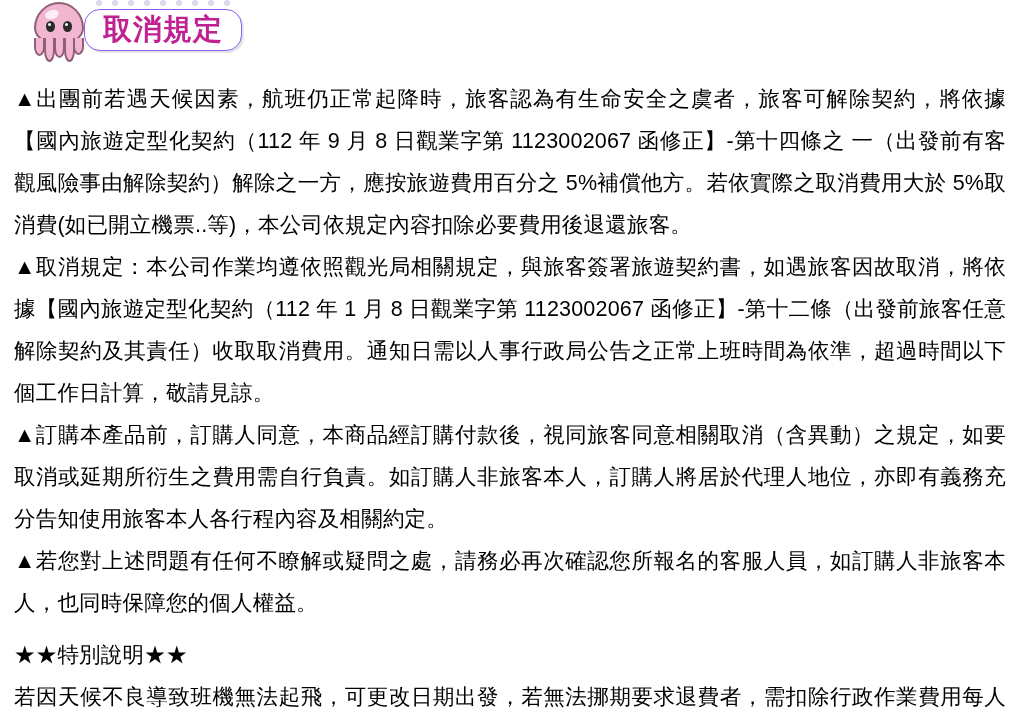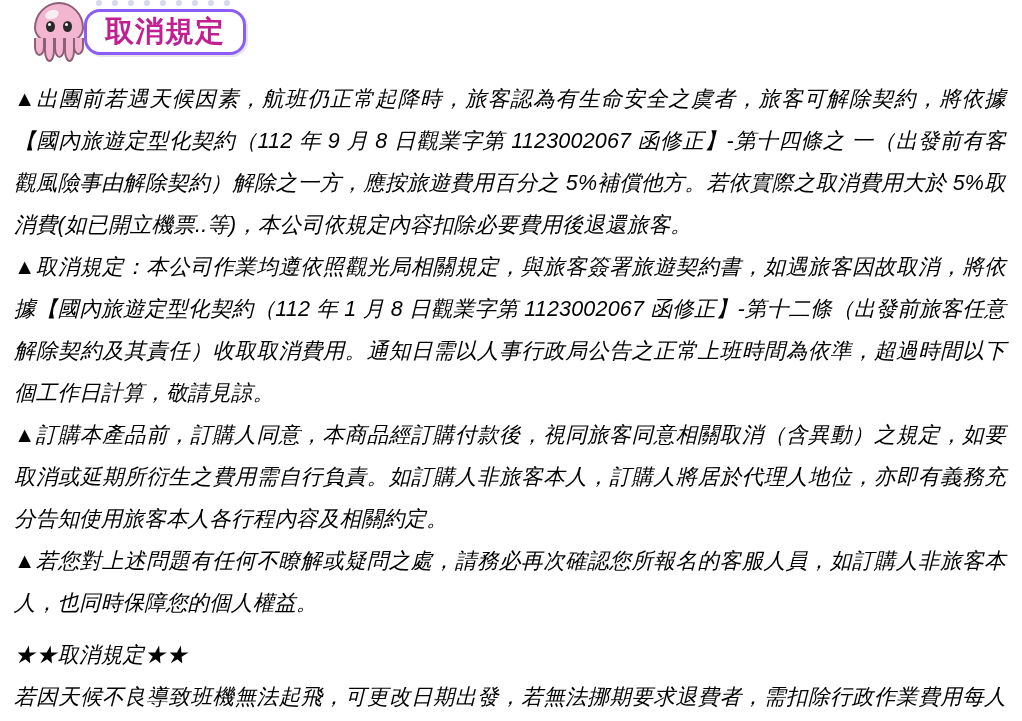--- a/index.html
+++ b/index.html
@@ -102,21 +102,21 @@
   .mascot .tentacles span:nth-child(3) { left: 20px; height: 20px;}
   .mascot .tentacles span:nth-child(4) { left: 30px; height: 24px;}
   .mascot .tentacles span:nth-child(5) { left: 39px; height: 17px;}
 
   .title-plate {
     position: absolute;
     left: 84px;
     top: 9px;
     padding: 4px 18px 6px 18px;
     background: #ffffff;
-    border: 3px solid #8b5cf6;
+    border: 1px solid #8b5cf6;
     border-radius: 16px;
     box-shadow: 2px 2px 0 rgba(0,0,0,.10);
   }
   .title-plate .title-text {
     font-size: 29px;
     font-weight: bold;
     letter-spacing: 1px;
     color: #c02090;
     line-height: 1.05;
     white-space: nowrap;
@@ -141,21 +141,20 @@
   .content {
     padding: 0 16px 0 14px;
   }
   .para {
     font-size: 21.5px;
     line-height: 42px;
     text-align: justify;
     text-justify: inter-ideograph;
     margin: 0 0 0 0;
     letter-spacing: .2px;
-    font-style: italic;
   }
   .para .tri {
     color: #000;
   }
   .para.note {
     margin-top: 10px;
   }
   .small-note {
     font-size: 21.5px;
     line-height: 42px;
@@ -209,18 +208,18 @@
     </p>
 
     <p class="para">
       <span class="tri">▲</span><span>訂購本產品前，訂購人同意，本商品經訂購付款後，視同旅客同意相關取消（含異動）之規定，如要取消或延期所衍生之費用需自行負責。如訂購人非旅客本人，訂購人將居於代理人地位，亦即有義務充分告知使用旅客本人各行程內容及相關約定。</span>
     </p>
 
     <p class="para">
       <span class="tri">▲</span><span>若您對上述問題有任何不瞭解或疑問之處，請務必再次確認您所報名的客服人員，如訂購人非旅客本人，也同時保障您的個人權益。</span>
     </p>
 
-    <p class="para note">★★取消規定★★</p>
+    <p class="para note">★★特別說明★★</p>
 
     <p class="para small-note">若因天候不良導致班機無法起飛，可更改日期出發，若無法挪期要求退費者，需扣除行政作業費用每人 500 元。</p>
 
   </div>
 </div>
 
 </body></html>

